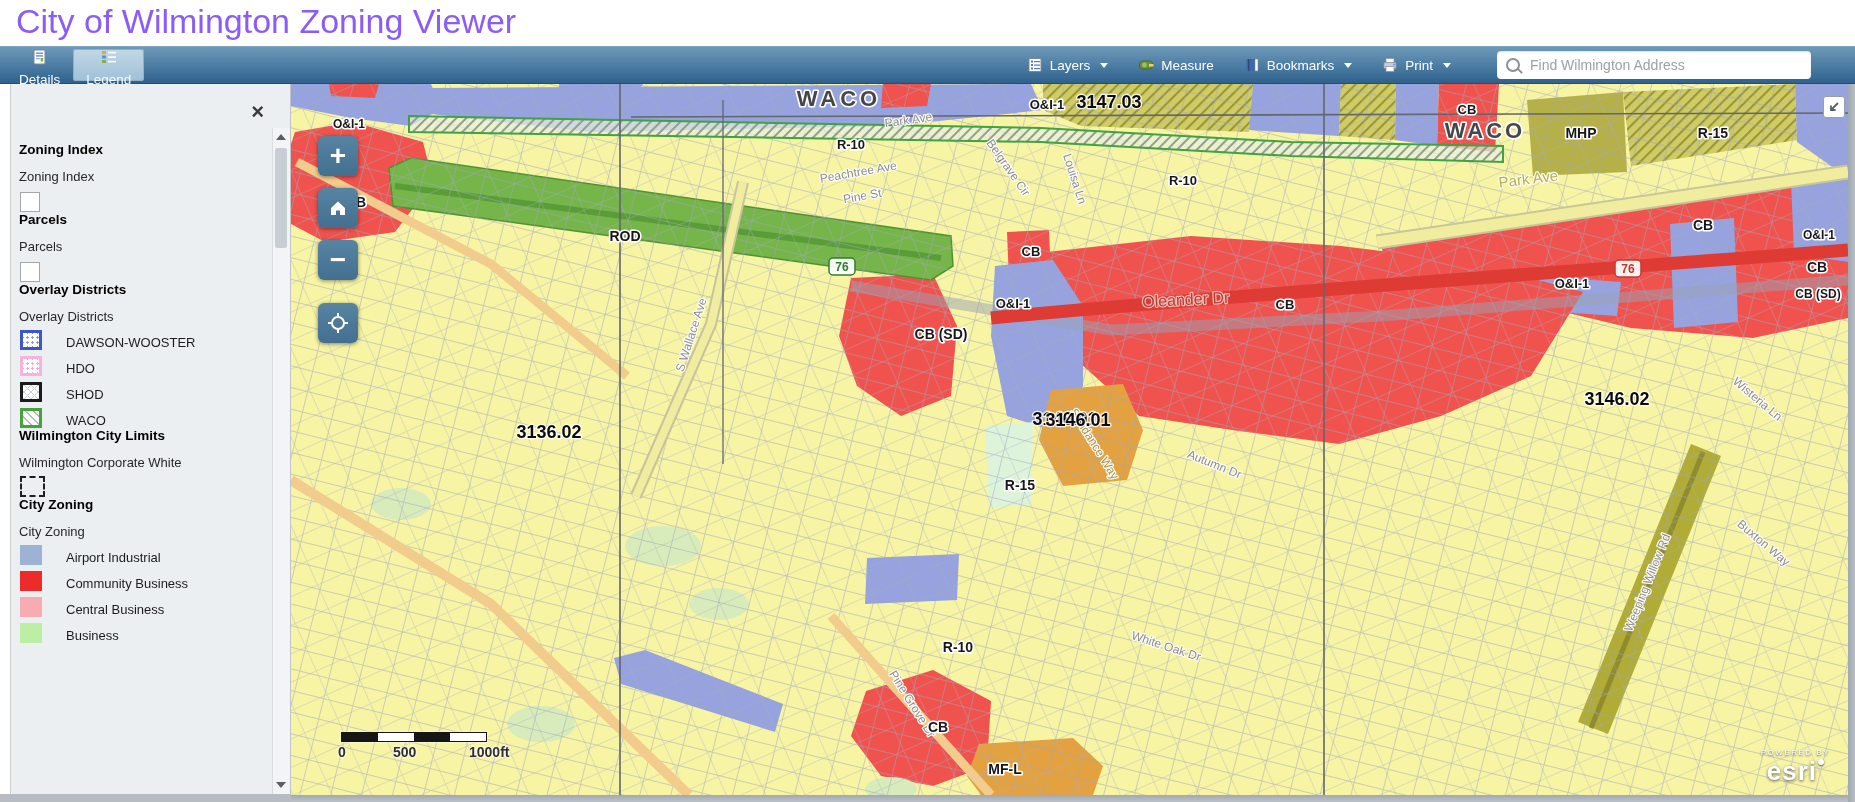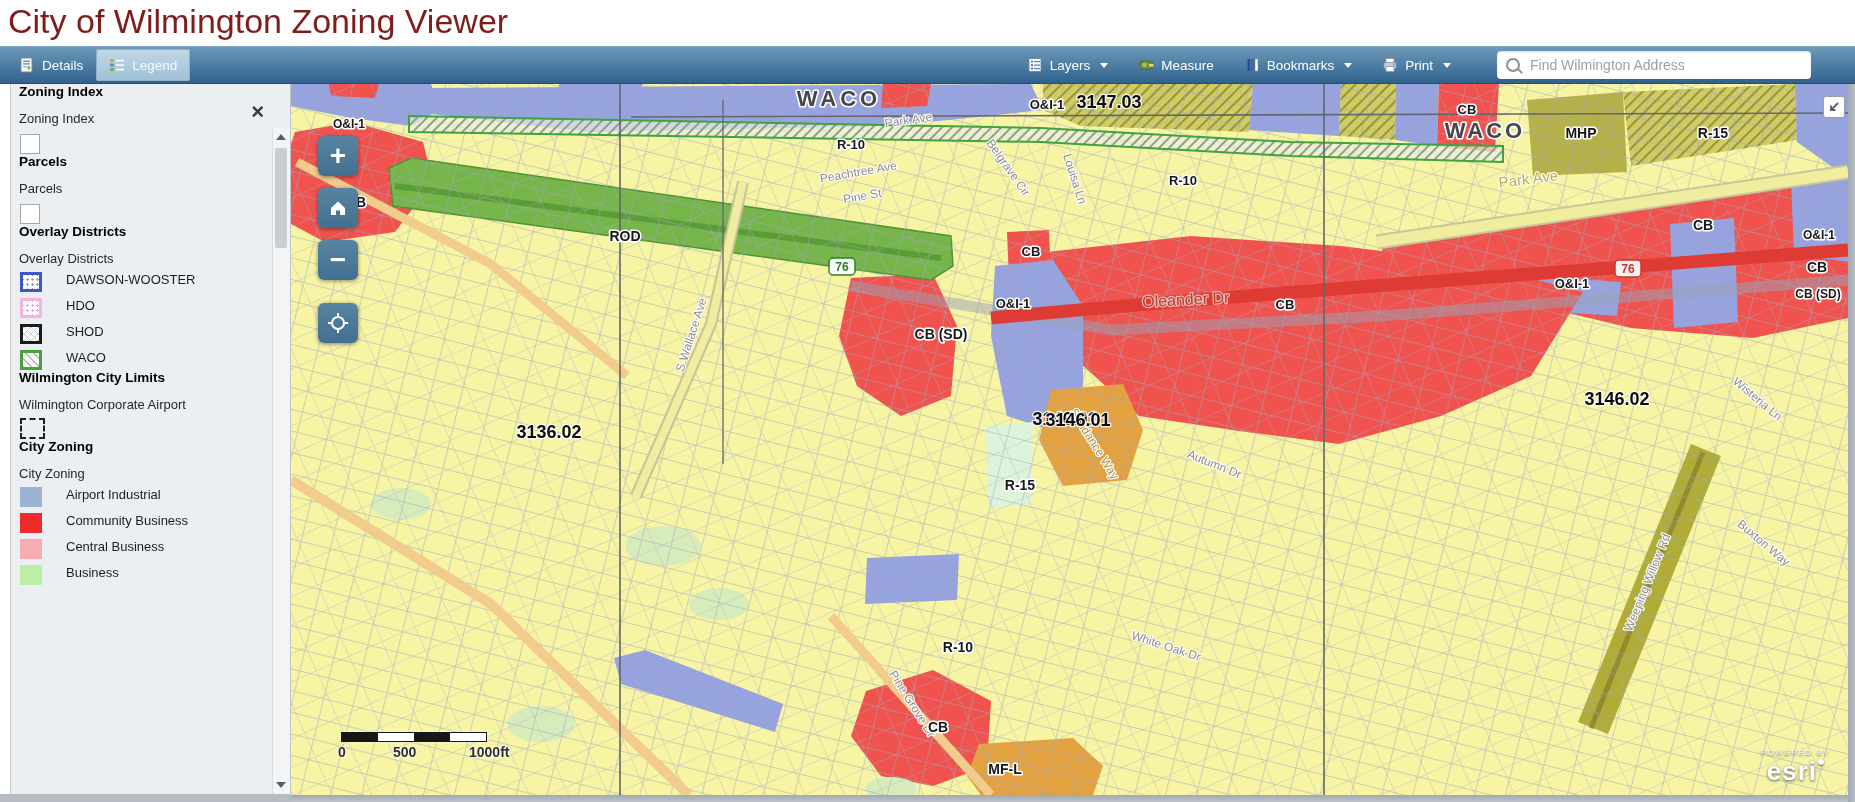--- a/index.html
+++ b/index.html
@@ -1,50 +1,50 @@
 <!DOCTYPE html>
 <html><head>
 <meta charset="utf-8">
 <style>
   html,body{margin:0;padding:0;background:#fff;}
   .stage{position:relative;width:1855px;height:802px;overflow:hidden;background:#fff;
          font-family:"Liberation Sans",sans-serif;-webkit-font-smoothing:antialiased;}
   
-  .app-title{position:absolute;top:2px;left:8px;font-size:34px;color:#7f1d1d;letter-spacing:0;}
+  .app-title{position:absolute;top:2px;left:16px;font-size:34px;color:#8b5cf6;letter-spacing:0;}
   
   .toolbar{position:absolute;top:46px;left:0;width:100%;height:38px;box-sizing:border-box;
            background:linear-gradient(#6E99B8,#4A7BA2 55%,#2F618C);border-top:1px solid #7FA6C1;
            border-bottom:1px solid #24506F;display:flex;align-items:center;padding:0 6px;}
   .tb-btn{display:flex;align-items:center;gap:7px;color:#fff;font-size:13.5px;height:32px;
-          padding:0 13px;border-radius:3px;cursor:pointer;}
+          padding:0 13px;border-radius:3px;cursor:pointer;flex-direction:column;}
   .tb-btn.active{background:linear-gradient(#C2D8E6,#9FC0D6);color:#F4FAFD;
                  box-shadow:inset 0 0 0 1px #8FB2C9;}
   .tb-right{margin-left:auto;display:flex;align-items:center;gap:30px;}
   .tb-tool{display:flex;align-items:center;gap:7px;color:#fff;font-size:13.5px;cursor:pointer;}
   .caret{width:0;height:0;border-left:4px solid transparent;border-right:4px solid transparent;
          border-top:5px solid #fff;margin-left:3px;}
   .searchbox{width:296px;height:28px;background:#fff;border-radius:4px;display:flex;align-items:center;
              padding:0 9px;gap:8px;margin-left:16px;margin-right:38px;box-shadow:inset 0 1px 2px rgba(0,0,0,.15);}
   .searchbox input{border:none;outline:none;flex:1;font-size:14px;color:#8b5cf6;background:transparent;
                    font-family:"Liberation Sans",sans-serif;}
   .searchbox input::placeholder{color:#9BA1A8;}
   .mag{width:10px;height:10px;border:2px solid #8A8F96;border-radius:50%;position:relative;flex:none;}
   .mag::after{content:"";position:absolute;width:6px;height:2px;background:#8A8F96;
               transform:rotate(45deg);left:9px;top:10px;}
   .micon{width:16px;height:16px;flex:none;display:block;}
   
   .panel{position:absolute;left:10px;top:84px;width:281px;height:710px;background:#ECEFF1;
          border-left:1px solid #C8CBCF;border-right:1px solid #C0C4C8;box-sizing:border-box;overflow:hidden;}
   .panel-close{position:absolute;top:20px;right:26px;font-size:22px;font-weight:bold;color:#3B3B3E;
                line-height:16px;cursor:pointer;}
-  .panel-inner{}
+  .panel-inner{padding-top:58px;}
   .panel h3{margin:0;padding:0 0 0 8px;font-size:13.5px;font-weight:bold;color:#000;}
   .sublabel{margin:12px 0 0 8px;font-size:13px;color:#27272b;}
   .mt30{margin-top:30px;} .mt32{margin-top:32px;}
-  .lrow{display:flex;align-items:flex-start;margin-top:6px;}
+  .lrow{display:flex;align-items:flex-end;margin-top:6px;}
   .lrow:first-of-type{margin-top:8px;}
   .sw{width:22px;height:20px;margin-left:9px;box-sizing:border-box;flex:none;}
   .sw.empty{width:20px;height:20px;background:#fff;border:1px solid #A2A7AC;margin-top:8px;}
   .sw.dots-blue{border:3px solid #3D56C8;background-color:#fff;
       background-image:radial-gradient(#989EAB 1.1px,transparent 1.3px);background-size:5px 5px;background-position:2px 2px;}
   .sw.dots-pink{border:3px solid #F6B3DD;background-color:#fff;
       background-image:radial-gradient(#F0A8D6 1.1px,transparent 1.3px);background-size:5px 5px;background-position:2px 2px;}
   .sw.crosshatch-black{border:3px solid #1B1B1B;background:
       repeating-linear-gradient(45deg,#C8CCD2 0 1px,transparent 1px 5px),
       repeating-linear-gradient(-45deg,#C8CCD2 0 1px,transparent 1px 5px),#fff;}
@@ -394,21 +394,21 @@
       <div class="lrow">
         <span class="sw crosshatch-black"></span>
         <span class="lbl">SHOD</span>
       </div>
       <div class="lrow">
         <span class="sw hatch-green"></span>
         <span class="lbl">WACO</span>
       </div>
 
       <h3 class="mt32">Wilmington City Limits</h3>
-      <div class="sublabel">Wilmington Corporate Airport</div>
+      <div class="sublabel">Wilmington Corporate White</div>
       <div class="sw dashed-outline" style="margin-left:9px"></div>
 
       <h3 class="mt30">City Zoning</h3>
       <div class="sublabel">City Zoning</div>
       <div class="lrow">
         <span class="sw fill" style="background-color: rgb(157, 179, 212);"></span>
         <span class="lbl">Airport Industrial</span>
       </div>
       <div class="lrow">
         <span class="sw fill" style="background-color: rgb(238, 43, 43);"></span>

